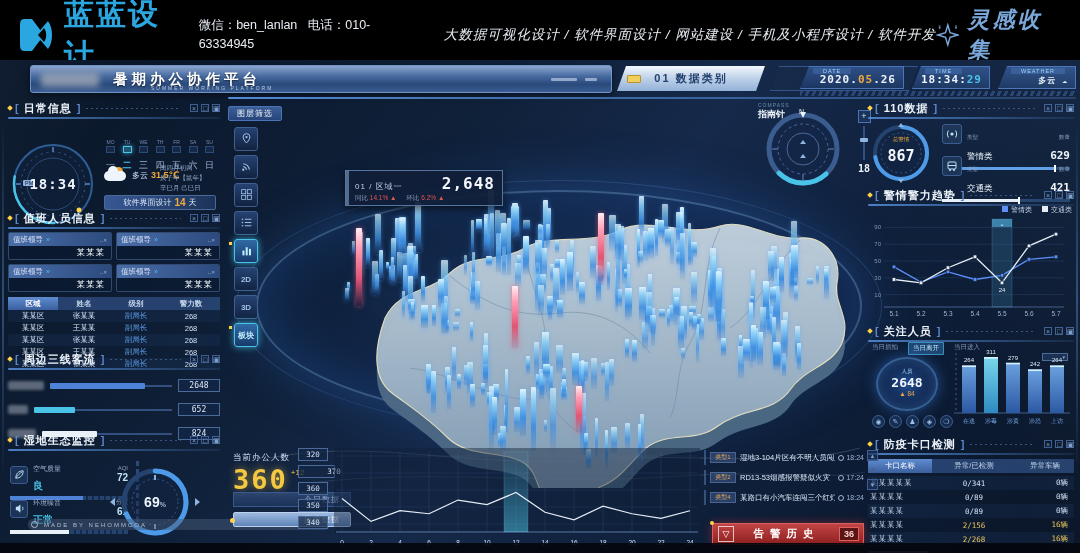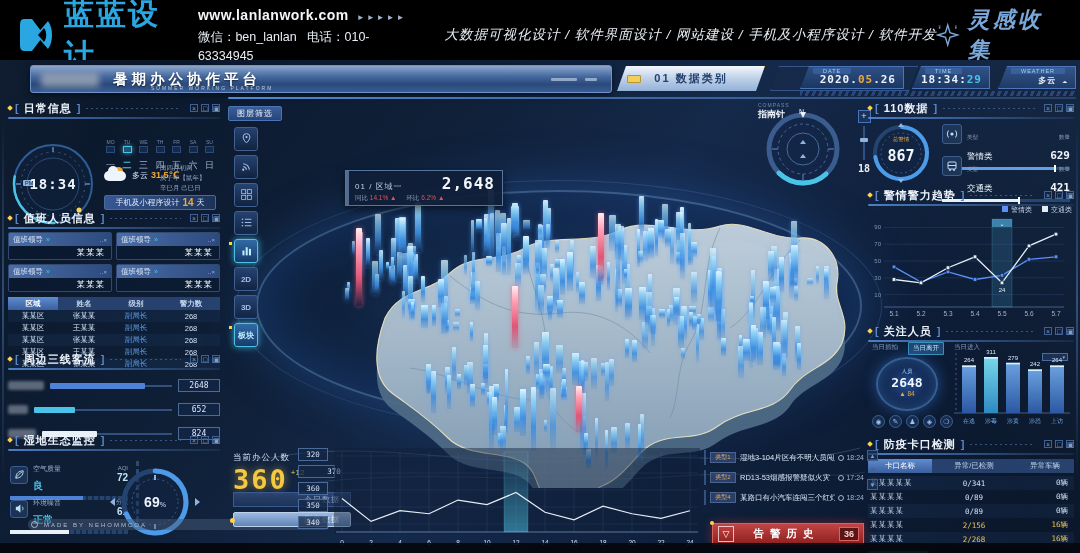--- a/index.html
+++ b/index.html
@@ -256,21 +256,20 @@
       <span class="logo-mark">
         <svg width="40" height="40" viewBox="0 0 40 40">
           <path d="M6 4 C2 4 2 8 2 12 L2 28 C2 32 2 36 6 36 L14 36 L26 20 L14 4 Z" fill="#2aa7e0"></path>
           <path d="M30 6 L18 20 L30 34 C33 30 34 25 34 20 C34 15 33 10 30 6 Z" fill="#2aa7e0"></path>
           <path d="M26 13 L20 20 L26 27 C27.5 25 28.2 22.5 28.2 20 C28.2 17.5 27.5 15 26 13 Z" fill="#000"></path>
         </svg>
       </span>
       <span class="logo-text">蓝蓝设计</span>
     </div>
     <div class="contact">
-      <div><span class="site">www.lanlanwork.com</span><span class="arrows">►►►►►</span></div>
       <div class="row2"><span>微信：ben_lanlan</span>&nbsp;&nbsp;&nbsp;<span>电话：010-63334945</span></div>
     </div>
     <div class="services">大数据可视化设计 / 软件界面设计 / 网站建设 / 手机及小程序设计 / 软件开发</div>
     <div class="collect">
       <svg width="26" height="26" viewBox="0 0 26 26">
         <path d="M13 2 L15.5 10.5 L24 13 L15.5 15.5 L13 24 L10.5 15.5 L2 13 L10.5 10.5 Z" fill="none" stroke="#7aa7d9" stroke-width="1.6"></path>
         <circle cx="4" cy="5" r="1" fill="#7aa7d9"></circle>
           <circle cx="22" cy="5" r="1" fill="#7aa7d9"></circle>
         <path d="M3 3 L5 3 M21 3 L23 3" stroke="#7aa7d9" stroke-width="1"></path>
       </svg>
@@ -730,21 +729,21 @@
             </span>
           <span class="wxcond">多云</span>
           <span class="wxtemp">31.5℃</span>
         </div>
         <div class="lunar">
           <div>闰四月初四</div>
             <div>庚子年【鼠年】</div>
             <div>辛巳月 己巳日</div>
         </div>
         <div class="notice">
-          <span>手机及小程序设计</span>
+          <span>软件界面设计</span>
             <b>14</b>
             <span>天</span>
         </div>
       </div>
     </div>
 
     <div id="p-duty" class="panel">
       <div class="phead">
         <span class="ptick"></span>
           <span class="pbr">[</span>

